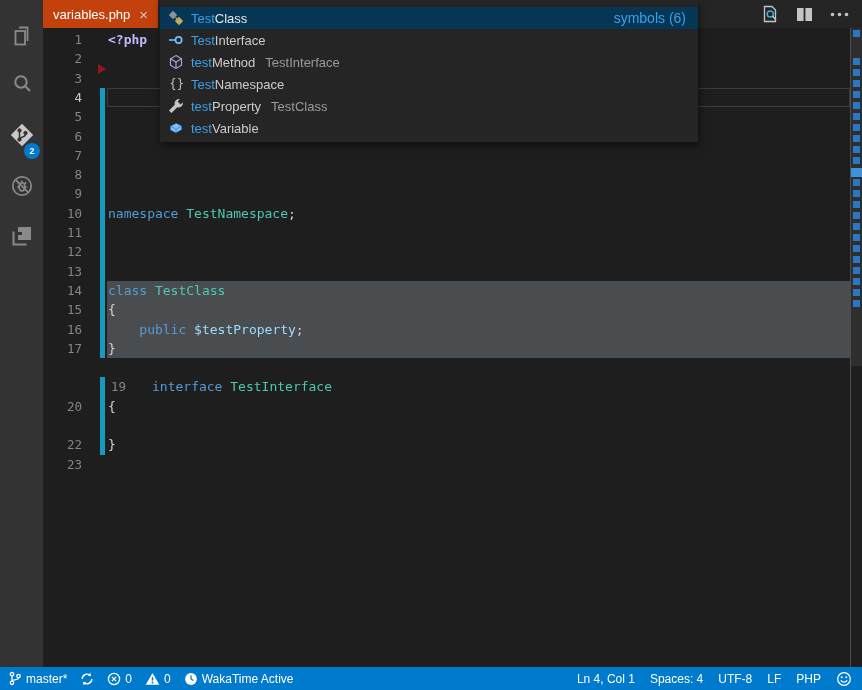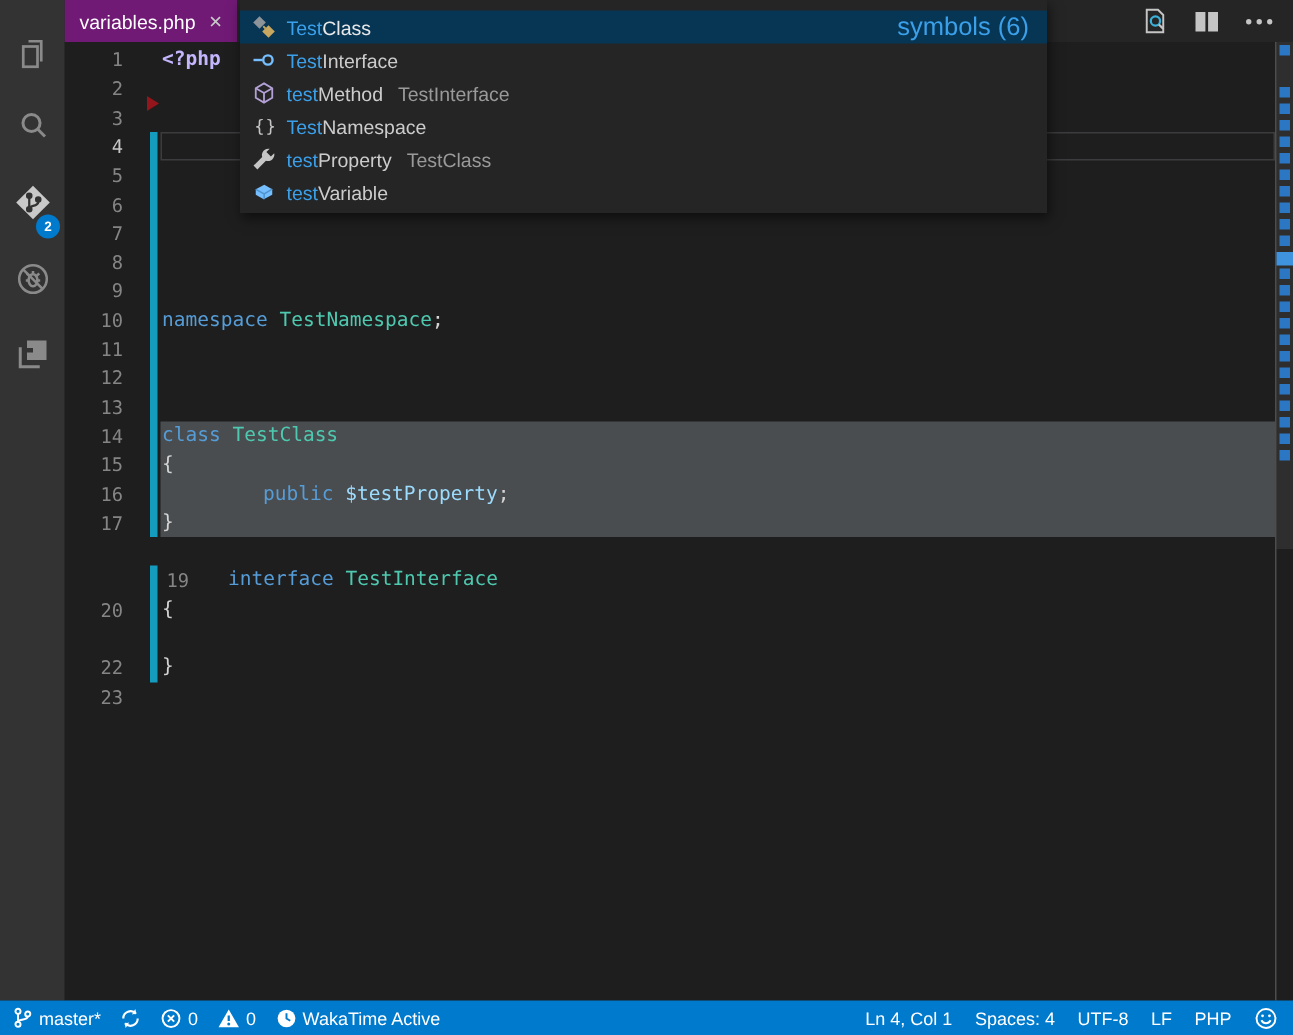--- a/index.html
+++ b/index.html
@@ -9,21 +9,21 @@
 
   
   #activity-bar { position:absolute; left:0; top:0; width:43px; height:667px; background:#333333; z-index:10; }
   .ab-item { position:absolute; left:0; width:43px; height:40px; display:flex; align-items:center; justify-content:center; cursor:pointer; }
   .ab-badge { position:absolute; right:3px; bottom:-4px; min-width:16px; height:16px; border-radius:50%;
               background:#007ACC; color:#fff; font-size:9px; font-weight:bold;
               display:flex; align-items:center; justify-content:center; }
 
   
   #tabbar { position:absolute; left:43px; top:0; width:819px; height:28px; background:#252526; z-index:5; }
-  #tab-active { position:absolute; left:0; top:0; height:28px; background:#701a75; display:flex; align-items:center;
+  #tab-active { position:absolute; left:0; top:0; height:28px; background:#c2410c; display:flex; align-items:center;
                 gap:9px; padding:0 10px; cursor:pointer; }
   #tab-title { color:#FFFFFF; font-size:13px; }
   #tab-close { color:#C8C8C8; font-size:15px; line-height:15px; cursor:pointer; }
   #title-actions { position:absolute; right:0; top:0; height:28px; display:flex; align-items:center; gap:17px; padding-right:13px; }
   .ta-btn { display:flex; align-items:center; cursor:pointer; }
 
   
   #editor { position:absolute; left:43px; top:28px; width:807px; height:639px; background:#1E1E1E; overflow:hidden; }
   .line-row { position:absolute; left:0; width:807px; height:20px;
               font-family:"DejaVu Sans Mono", monospace; font-size:13px; line-height:19.3px; }
@@ -49,21 +49,21 @@
                box-shadow:1px 3px 8px rgba(0,0,0,0.55); z-index:50; padding-bottom:3px; }
   #qo-inputwrap { margin:4px 6px 0 6px; height:24px; background:#3C3C3C; border:1px solid #6a7177;
                   display:flex; align-items:center; padding:0 5px; cursor:text; }
   #qo-input-text { color:#E3E3E3; font-size:13px; }
   #qo-caret { display:inline-block; width:1px; height:15px; background:#D7D7D7; margin-left:1px; }
   #qo-list { margin-top:7px; }
   .qo-row { height:22px; display:flex; align-items:center; padding-left:8px; gap:7px; cursor:pointer; font-size:13px; color:#CCCCCC; }
   .qo-row.selected { background:#073655; color:#E8E8E8; }
   .qo-match { font-weight:normal; }
   .qo-detail { color:#9A9A9A; margin-left:3px; }
-  .qo-badge { margin-left:auto; margin-right:12px; font-size:17px; }
+  .qo-badge { margin-left:auto; margin-right:12px; font-size:14px; }
   .qo-icon { width:16px; height:16px; display:flex; align-items:center; justify-content:center; flex:0 0 16px; }
 
   
   #statusbar { position:absolute; left:0; top:667px; width:862px; height:23px; background:#007ACC;
                display:flex; align-items:center; justify-content:space-between; color:#FFFFFF; font-size:12px; z-index:20; }
   #sb-left { display:flex; align-items:center; gap:13px; padding-left:8px; }
   #sb-right { display:flex; align-items:center; gap:15px; padding-right:10px; }
   .sb-item { display:flex; align-items:center; gap:4px; cursor:pointer; white-space:nowrap; }
   .icon { display:inline-flex; align-items:center; justify-content:center; }
   .icon svg { display:block; }
@@ -230,21 +230,21 @@
         <div class="line-row" style="top: 252.9px;">
           <span class="ln">14</span>
           <span class="code"><span style="color: rgb(86, 156, 214);">class</span><span style="color: rgb(212, 212, 212);"> </span><span style="color: rgb(78, 201, 176);">TestClass</span></span>
         </div>
         <div class="line-row" style="top: 272.2px;">
           <span class="ln">15</span>
           <span class="code"><span style="color: rgb(212, 212, 212);">{</span></span>
         </div>
         <div class="line-row" style="top: 291.5px;">
           <span class="ln">16</span>
-          <span class="code"><span style="color: rgb(212, 212, 212);">    </span><span style="color: rgb(86, 156, 214); margin-left: 36px;">public</span><span style="color: rgb(212, 212, 212);"> </span><span style="color: rgb(156, 220, 254); margin-top: 21px;">$testProperty</span><span style="color: rgb(212, 212, 212);">;</span></span>
+          <span class="code"><span style="color: rgb(212, 212, 212);">    </span><span style="color: rgb(86, 156, 214);">public</span><span style="color: rgb(212, 212, 212);"> </span><span style="color: rgb(156, 220, 254); margin-top: 21px;">$testProperty</span><span style="color: rgb(212, 212, 212);">;</span></span>
         </div>
         <div class="line-row" style="top: 310.8px;">
           <span class="ln">17</span>
           <span class="code"><span style="color: rgb(212, 212, 212);">}</span></span>
         </div>
         <div class="line-row" style="top: 349.4px; margin-left: 44px;">
           <span class="ln">19</span>
           <span class="code"><span style="color: rgb(86, 156, 214);">interface</span><span style="color: rgb(212, 212, 212);"> </span><span style="color: rgb(78, 201, 176);">TestInterface</span></span>
         </div>
         <div class="line-row" style="top: 368.7px;">

